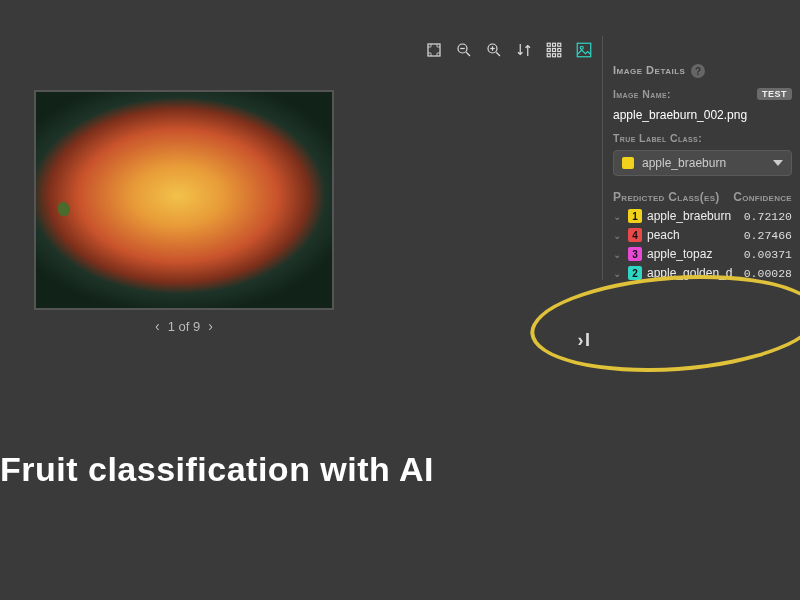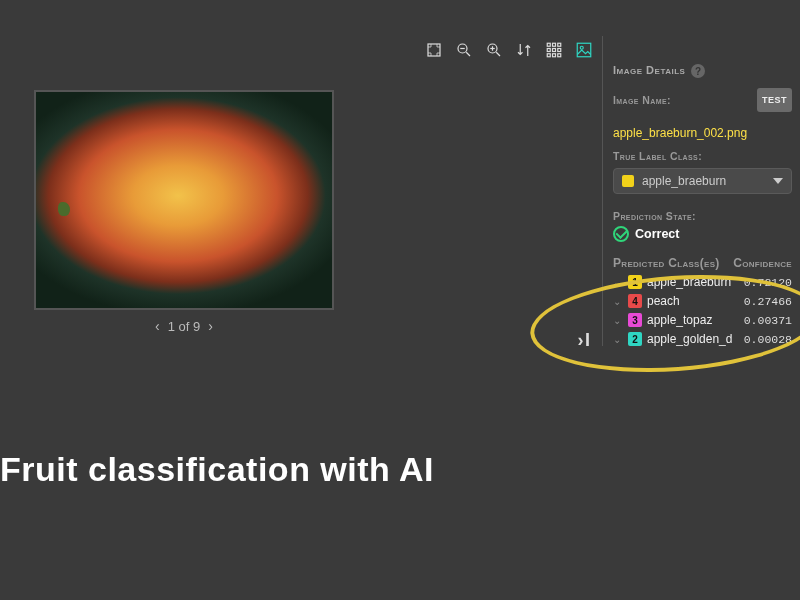--- a/index.html
+++ b/index.html
@@ -70,23 +70,23 @@
   }
   .hdr .help {
     width: 14px; height: 14px; border-radius: 50%;
     background: #666; color: #333; font-size: 10px; font-weight: 700;
     display: inline-flex; align-items: center; justify-content: center;
   }
   .row-label { font-variant: small-caps; font-size: 10.5px; color: #999; margin-top: 10px; letter-spacing: .4px; font-weight:600;}
   .imgname-row { display:flex; align-items:center; justify-content:space-between; margin-top:10px;}
   .badge-test {
     background: #6a6a6a; color: #eee; font-size: 9px; font-weight:700;
-    padding: 7px 5px; border-radius: 3px; letter-spacing: 0.5px;
-  }
-  .imgname { color:#fde047; font-size:12px; margin-top:14px; }
+    padding: 1px 5px; border-radius: 3px; letter-spacing: 0.5px;
+  }
+  .imgname { color:#ffffff; font-size:12px; margin-top:8px; }
   .label-select {
     margin-top: 6px;
     background: #4a4a4a; border: 1px solid #5a5a5a; border-radius: 4px;
     padding: 5px 8px; display:flex; align-items:center; gap:8px;
     position: relative; cursor: pointer;
   }
   .swatch { width: 12px; height: 12px; border-radius: 2px; }
   .label-select .caret {
     position:absolute; right:8px; top:50%; transform: translateY(-50%);
     border-left:5px solid transparent; border-right:5px solid transparent;
@@ -219,27 +219,20 @@
     </div>
     <div class="imgname">apple_braeburn_002.png</div>
 
     <div class="row-label">True Label Class:</div>
     <div class="label-select">
       <span class="swatch" style="background:#f2d21a"></span>
       <span>apple_braeburn</span>
       <span class="caret"></span>
     </div>
 
-    <div class="pred-state">
-      <div class="row-label">Prediction State:</div>
-      <div class="ok">
-        <span class="check"></span>
-        <span>Correct</span>
-      </div>
-    </div>
 
     <div class="pred-table">
       <div class="pred-head">
         <span>Predicted Class(es)</span>
         <span>Confidence</span>
       </div>
       <div id="pred-rows">
           <div class="pred-row">
             <span class="expand">⌄</span>
             <span class="rank" style="background:#f2d21a">1</span>

